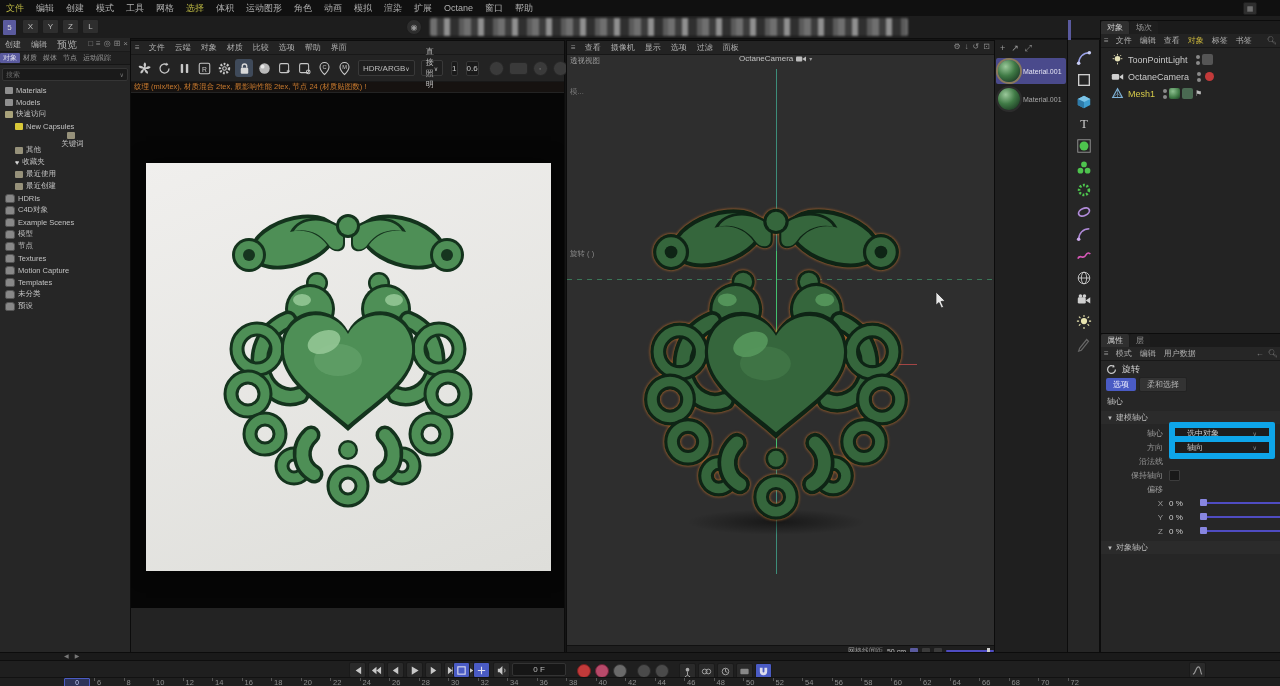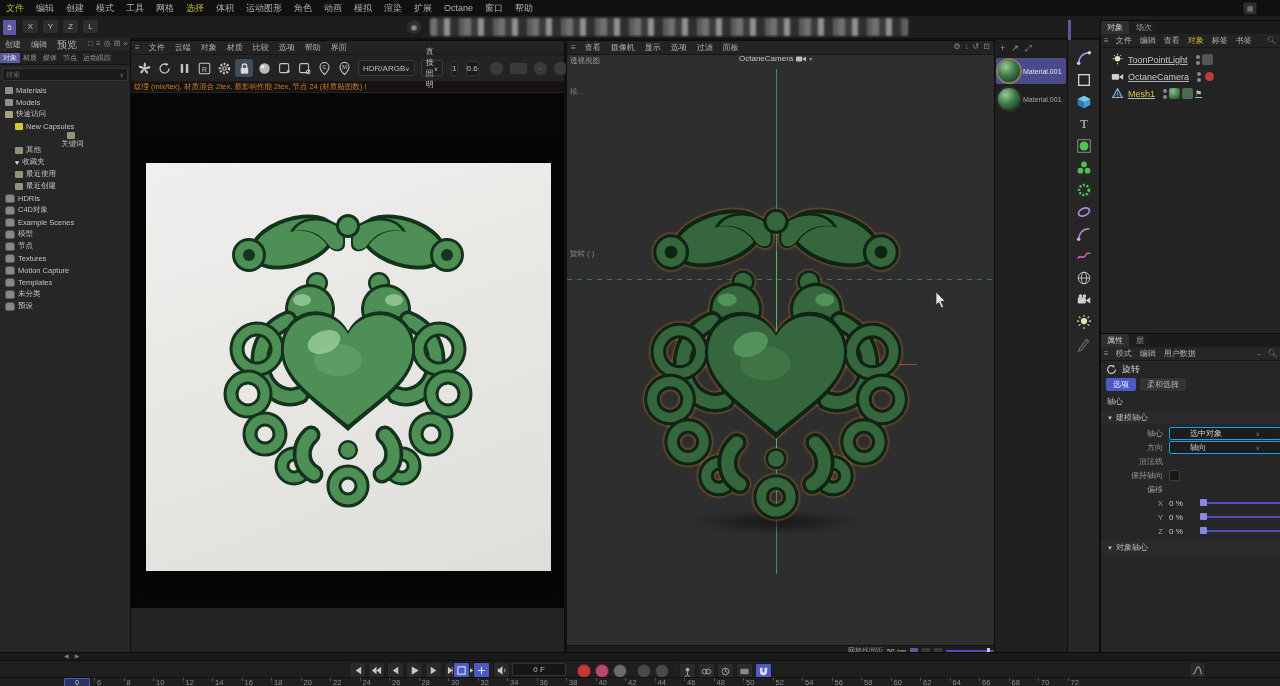--- a/index.html
+++ b/index.html
@@ -28,22 +28,22 @@
   .tab{padding:1px 6px;font-size:8px;background:#1e1e1e;color:#9a9a9a;border-radius:2px 2px 0 0;margin-right:1px;}
   .tab.active{background:#2f2f2f;color:#cfcfcf;}
   .om-row{display:flex;align-items:center;height:17px;font-size:9px;color:#c8c8c8;padding-left:10px;}
   .om-row .nm{margin-left:4px;}
   .om-row.sel .nm{color:#d6cb4a;}
   .dots{display:flex;flex-direction:column;gap:2px;margin-left:8px;}
   .dots i{width:4px;height:4px;border-radius:50%;background:#8a8a8a;}
   .tag{width:11px;height:11px;border-radius:2px;margin-left:2px;}
   .attr-label{width:62px;text-align:right;padding-right:6px;color:#9a9a9a;font-size:8px;flex:0 0 auto;}
   .attr-row{display:flex;align-items:center;height:14px;}
-  .attr-val{background:#1d1d1d;border:1px solid #0ea5e9;border-radius:2px;height:11px;
-      font-size:8px;color:#cfcfcf;display:flex;align-items:center;padding:0 20px;min-width:70px;}
+  .attr-val{background:#1d1d1d;border:6px solid #0ea5e9;border-radius:2px;height:11px;
+      font-size:8px;color:#cfcfcf;display:flex;align-items:center;padding:0 12px;min-width:70px;}
   .chk{width:9px;height:9px;background:#191919;border:1px solid #3c3c3c;border-radius:1px;}
   .slider{width:88px;height:2px;background:#4f4cc2;border-radius:1px;position:relative;margin-left:8px;}
   .slider i{position:absolute;left:-1px;top:-3px;width:7px;height:7px;background:#8886e0;border-radius:1px;}
   .grp{background:#2b2b2b;color:#bdbdbd;font-size:8px;height:13px;display:flex;align-items:center;padding-left:6px;margin:3px 0 2px 0;}
   .pbtn{width:15px;height:14px;margin:0 1px;display:flex;align-items:center;justify-content:center;background:#2a2a2a;border:1px solid #1a1a1a;border-radius:2px;}
   .pbtn svg{width:11px;height:11px;}
   .rec{width:12px;height:12px;border-radius:50%;margin:0 2px;}
   .num{width:29.5px;font-size:7.5px;color:#8f8f8f;text-align:left;flex:0 0 auto;}
   
   .lvm .pO{fill:#14331d}.lvm .pB{fill:#4e8f56}.lvm .pD{fill:#16351f}
@@ -610,21 +610,21 @@
     <div class="row" id="om-menus">
         <span class="menu-item" style="font-size: 8px; padding: 0px 4px;">文件</span>
         <span class="menu-item" style="font-size: 8px; padding: 0px 4px;">编辑</span>
         <span class="menu-item" style="font-size: 8px; padding: 0px 4px;">查看</span>
         <span class="menu-item" style="font-size: 8px; padding: 0px 4px; color: rgb(200, 180, 60);">对象</span>
         <span class="menu-item" style="font-size: 8px; padding: 0px 4px;">标签</span>
         <span class="menu-item" style="font-size: 8px; padding: 0px 4px;">书签</span>
       </div>
     <span style="position:absolute;right:4px;font-size:8px;color:#8a8a8a;">🔍︎</span>
   </div>
-  <div id="om-rows" style="padding-top:3px;text-decoration:underline;">
+  <div id="om-rows" style="padding-top:3px;">
       <div class="om-row">
         <span style="width: 13px; height: 13px; display: inline-flex;">
           <svg viewBox="0 0 16 16">
             <circle cx="8" cy="7" r="3.4" fill="#e6e2b8"></circle>
             <path d="M8 1v2M8 12v2M2 7h2M12 7h2M3.5 2.5 5 4M12.5 2.5 11 4" stroke="#e6e2b8" stroke-width="1.1"></path>
           </svg>
         </span>
         <span class="nm">ToonPointLight</span>
         <span class="dots">
           <i></i>

